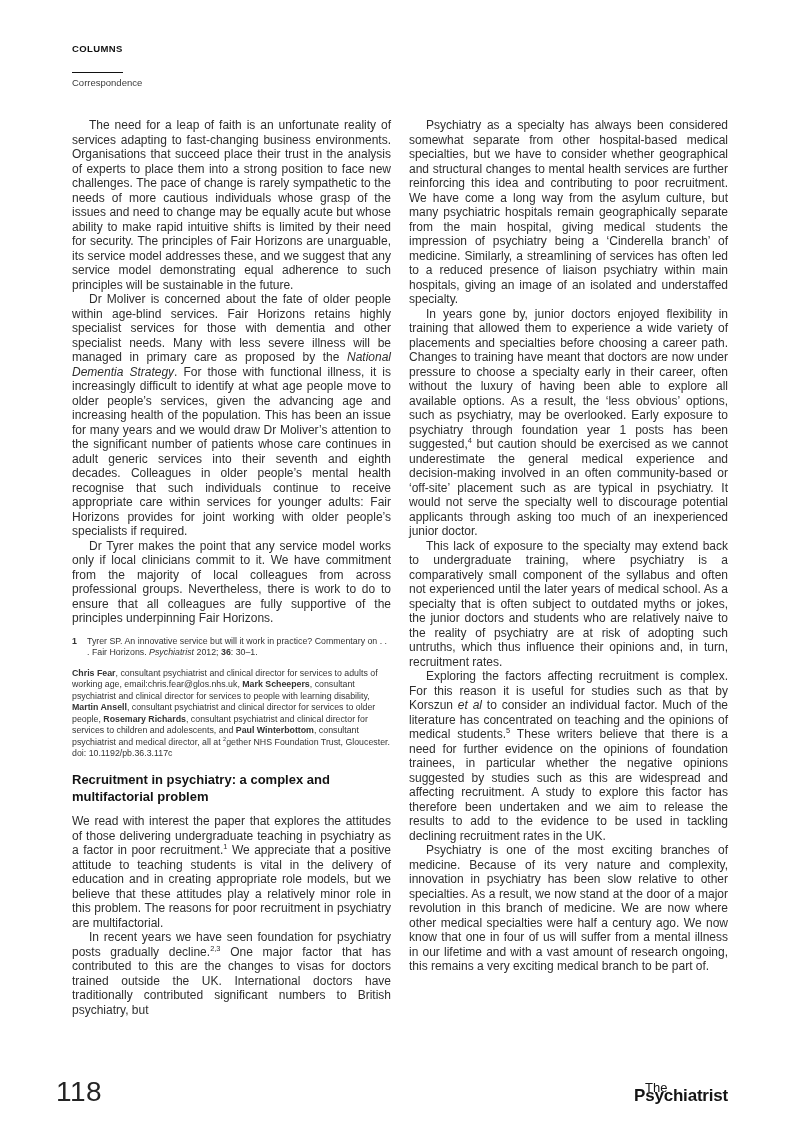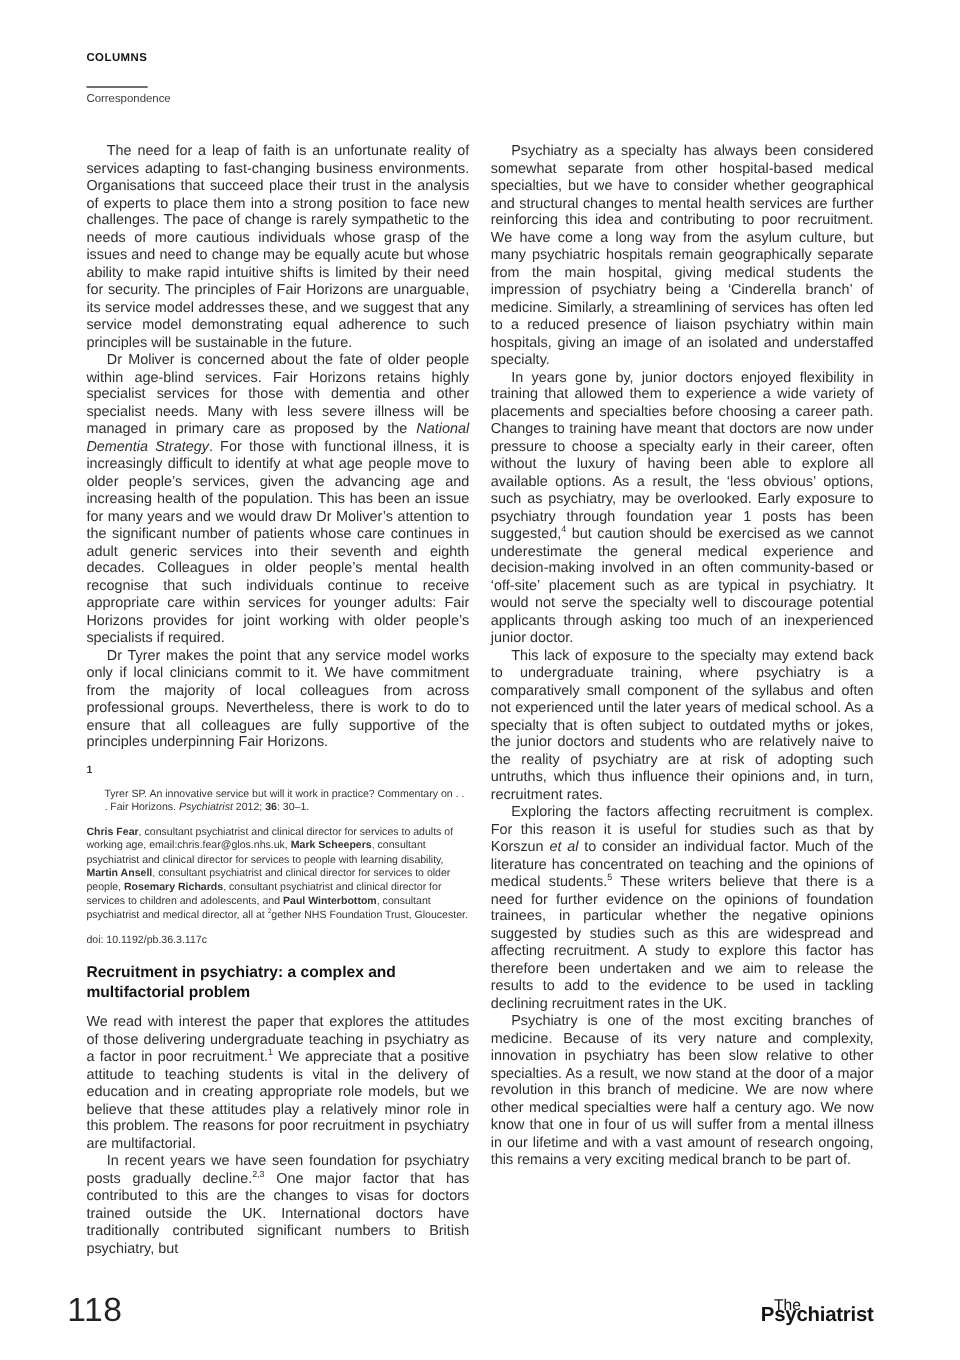--- a/index.html
+++ b/index.html
@@ -48,31 +48,31 @@
   strong { font-weight: bold; }
 
   .reference {
     display: flex;
     margin-top: 10px;
     font-size: 8.8px;
     line-height: 11.5px;
     color: #333333;
   }
   .ref-num { width: 15px; font-weight: bold; flex-shrink: 0; }
-  .ref-body { flex: 1; text-align: left; margin-top: 20px; }
+  .ref-body { flex: 1; text-align: left; }
 
   .authors {
     margin-top: 9px;
     font-size: 8.8px;
     line-height: 11.5px;
     color: #333333;
     text-align: left;
   }
   .doi {
-    margin-top: 10px;
+    margin-top: 0;
     font-size: 8.8px;
     color: #333333;
   }
 
   .article-title {
     margin-top: 14px;
     margin-bottom: 9px;
     font-size: 13px;
     font-weight: bold;
     line-height: 16.5px;

